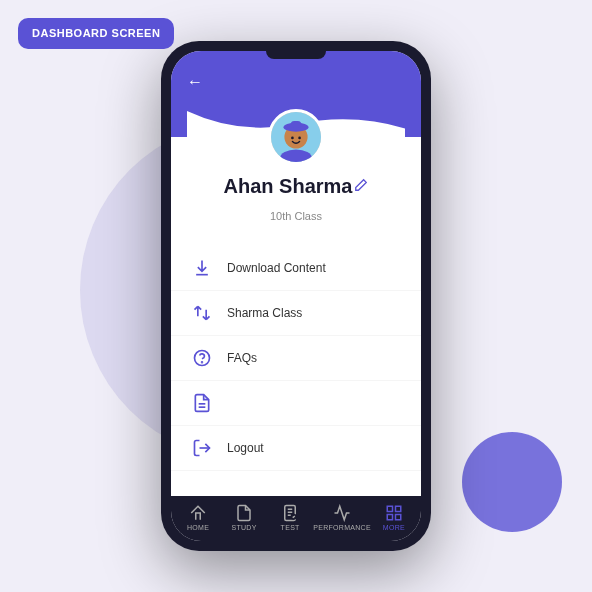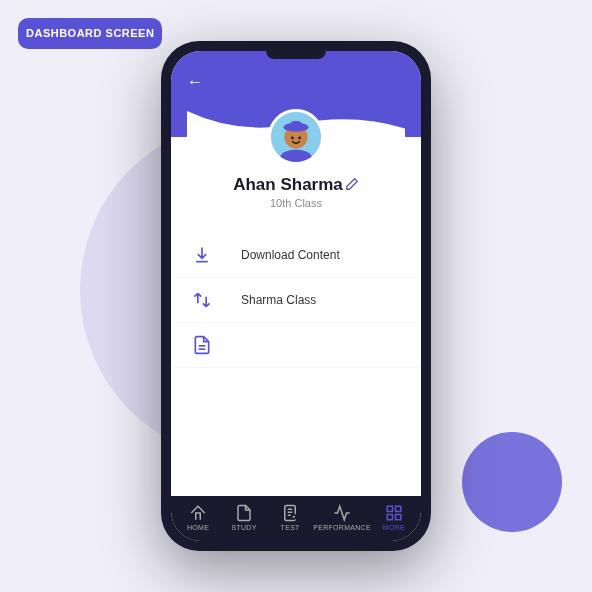--- a/index.html
+++ b/index.html
@@ -41,21 +41,21 @@
 
     
     .dashboard-label {
       position: absolute;
       top: 18px;
       left: 18px;
       background: #5a52d5;
       color: white;
       font-size: 11px;
       font-weight: 700;
-      padding: 8px 8px;
+      padding: 8px 14px;
       border-radius: 10px;
       text-align: center;
       line-height: 1.4;
       letter-spacing: 0.5px;
       z-index: 10;
     }
 
     
     .phone {
       position: relative;
@@ -127,39 +127,39 @@
 
     
     .profile-section {
       padding: 38px 16px 16px 16px;
       text-align: center;
       background: white;
       flex-shrink: 0;
     }
 
     .profile-name {
-      font-size: 17px;
+      font-size: 20px;
       font-weight: 700;
       color: #1a1a2e;
       display: flex;
       align-items: center;
       justify-content: center;
       gap: 2px;
     }
 
     .edit-icon {
       color: #5a52d5;
       font-size: 12px;
       cursor: pointer;
     }
 
     .profile-class {
       font-size: 11px;
       color: #888;
-      margin-top: 2px;
+      margin-top: 12px;
     }
 
     
     .menu-list {
       flex: 1;
       background: white;
       padding: 8px 0;
       overflow-y: auto;
     }
 
@@ -184,21 +184,20 @@
 
     .menu-icon svg {
       width: 20px;
       height: 20px;
     }
 
     .menu-label {
       font-size: 12px;
       color: #333;
       font-weight: 500;
-      margin-left: 14px;
     }
 
     
     .bottom-nav {
       background: #1a1a2e;
       display: flex;
       justify-content: space-around;
       align-items: center;
       padding: 8px 4px 10px 4px;
       flex-shrink: 0;
@@ -318,33 +317,53 @@
       <div class="menu-item">
         <div class="menu-icon">
           <svg viewBox="0 0 24 24" fill="none" stroke="#5a52d5" stroke-width="2">
             <path d="M7 16V4m0 0L3 8m4-4l4 4"></path>
             <path d="M17 8v12m0 0l4-4m-4 4l-4-4"></path>
           </svg>
         </div>
         <span class="menu-label">Sharma Class</span>
       </div>
 
+      <div class="menu-item">
+        <div class="menu-icon">
+          <svg viewBox="0 0 24 24" fill="none" stroke="#5a52d5" stroke-width="2">
+            <circle cx="12" cy="12" r="9"></circle>
+            <path d="M9.09 9a3 3 0 015.83 1c0 2-3 3-3 3"></path>
+            <circle cx="12" cy="17" r="0.5" fill="#5a52d5"></circle>
+          </svg>
+        </div>
+        <span class="menu-label">FAQs</span>
+      </div>
 
 
       <div class="menu-item">
         <div class="menu-icon">
           <svg viewBox="0 0 24 24" fill="none" stroke="#5a52d5" stroke-width="2">
             <path d="M14 2H6a2 2 0 00-2 2v16a2 2 0 002 2h12a2 2 0 002-2V8z"></path>
             <polyline points="14 2 14 8 20 8"></polyline>
             <line x1="8" y1="13" x2="16" y2="13"></line>
             <line x1="8" y1="17" x2="16" y2="17"></line>
           </svg>
         </div>
       </div>
 
+      <div class="menu-item">
+        <div class="menu-icon">
+          <svg viewBox="0 0 24 24" fill="none" stroke="#5a52d5" stroke-width="2">
+            <path d="M9 21H5a2 2 0 01-2-2V5a2 2 0 012-2h4"></path>
+            <polyline points="16 17 21 12 16 7"></polyline>
+            <line x1="21" y1="12" x2="9" y2="12"></line>
+          </svg>
+        </div>
+        <span class="menu-label">Logout</span>
+      </div>
 
     </div>
 
     <div class="bottom-nav">
 
       <div class="nav-item">
         <div class="nav-icon">
           <svg viewBox="0 0 24 24" fill="none" stroke="#aaa" stroke-width="2">
             <path d="M3 12L12 3l9 9"></path>
             <path d="M9 21V12h6v9"></path>

